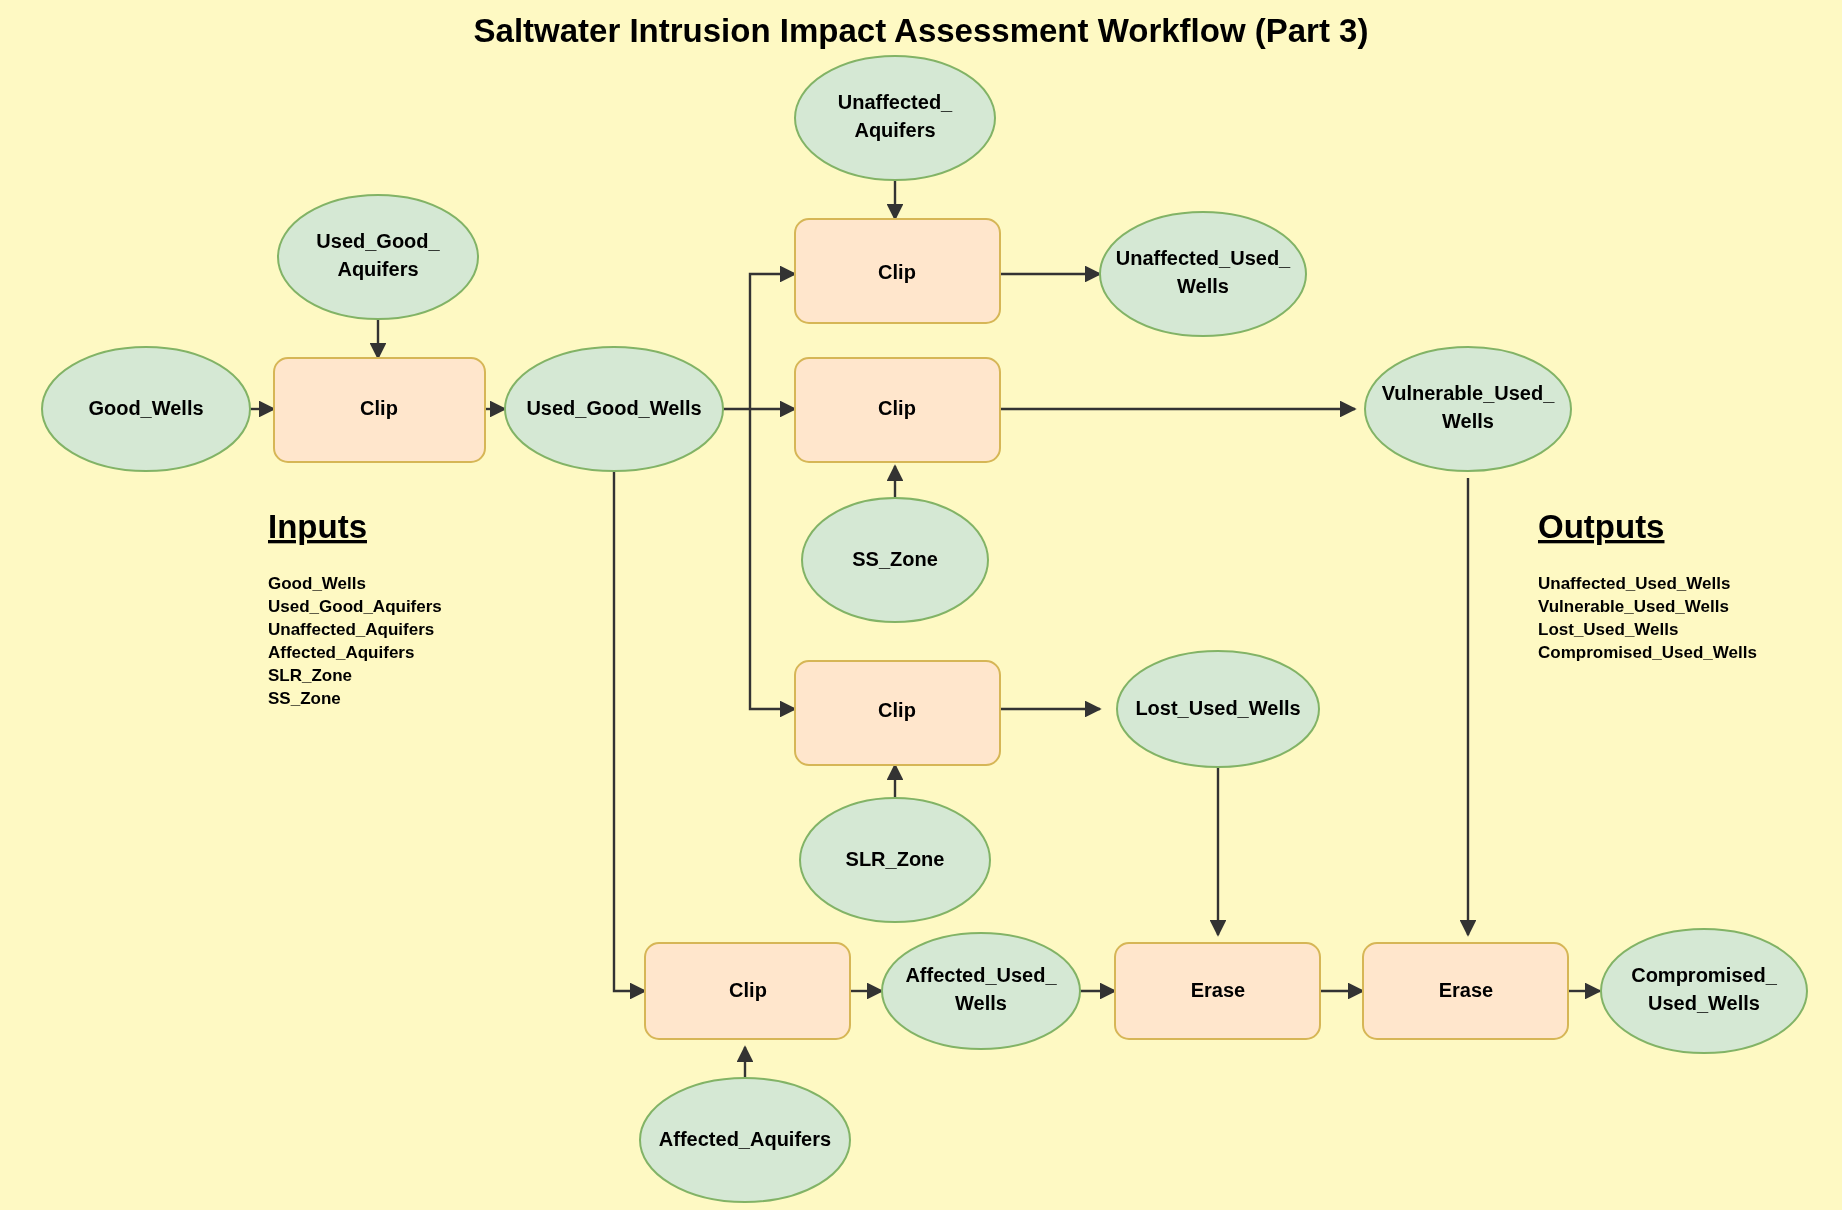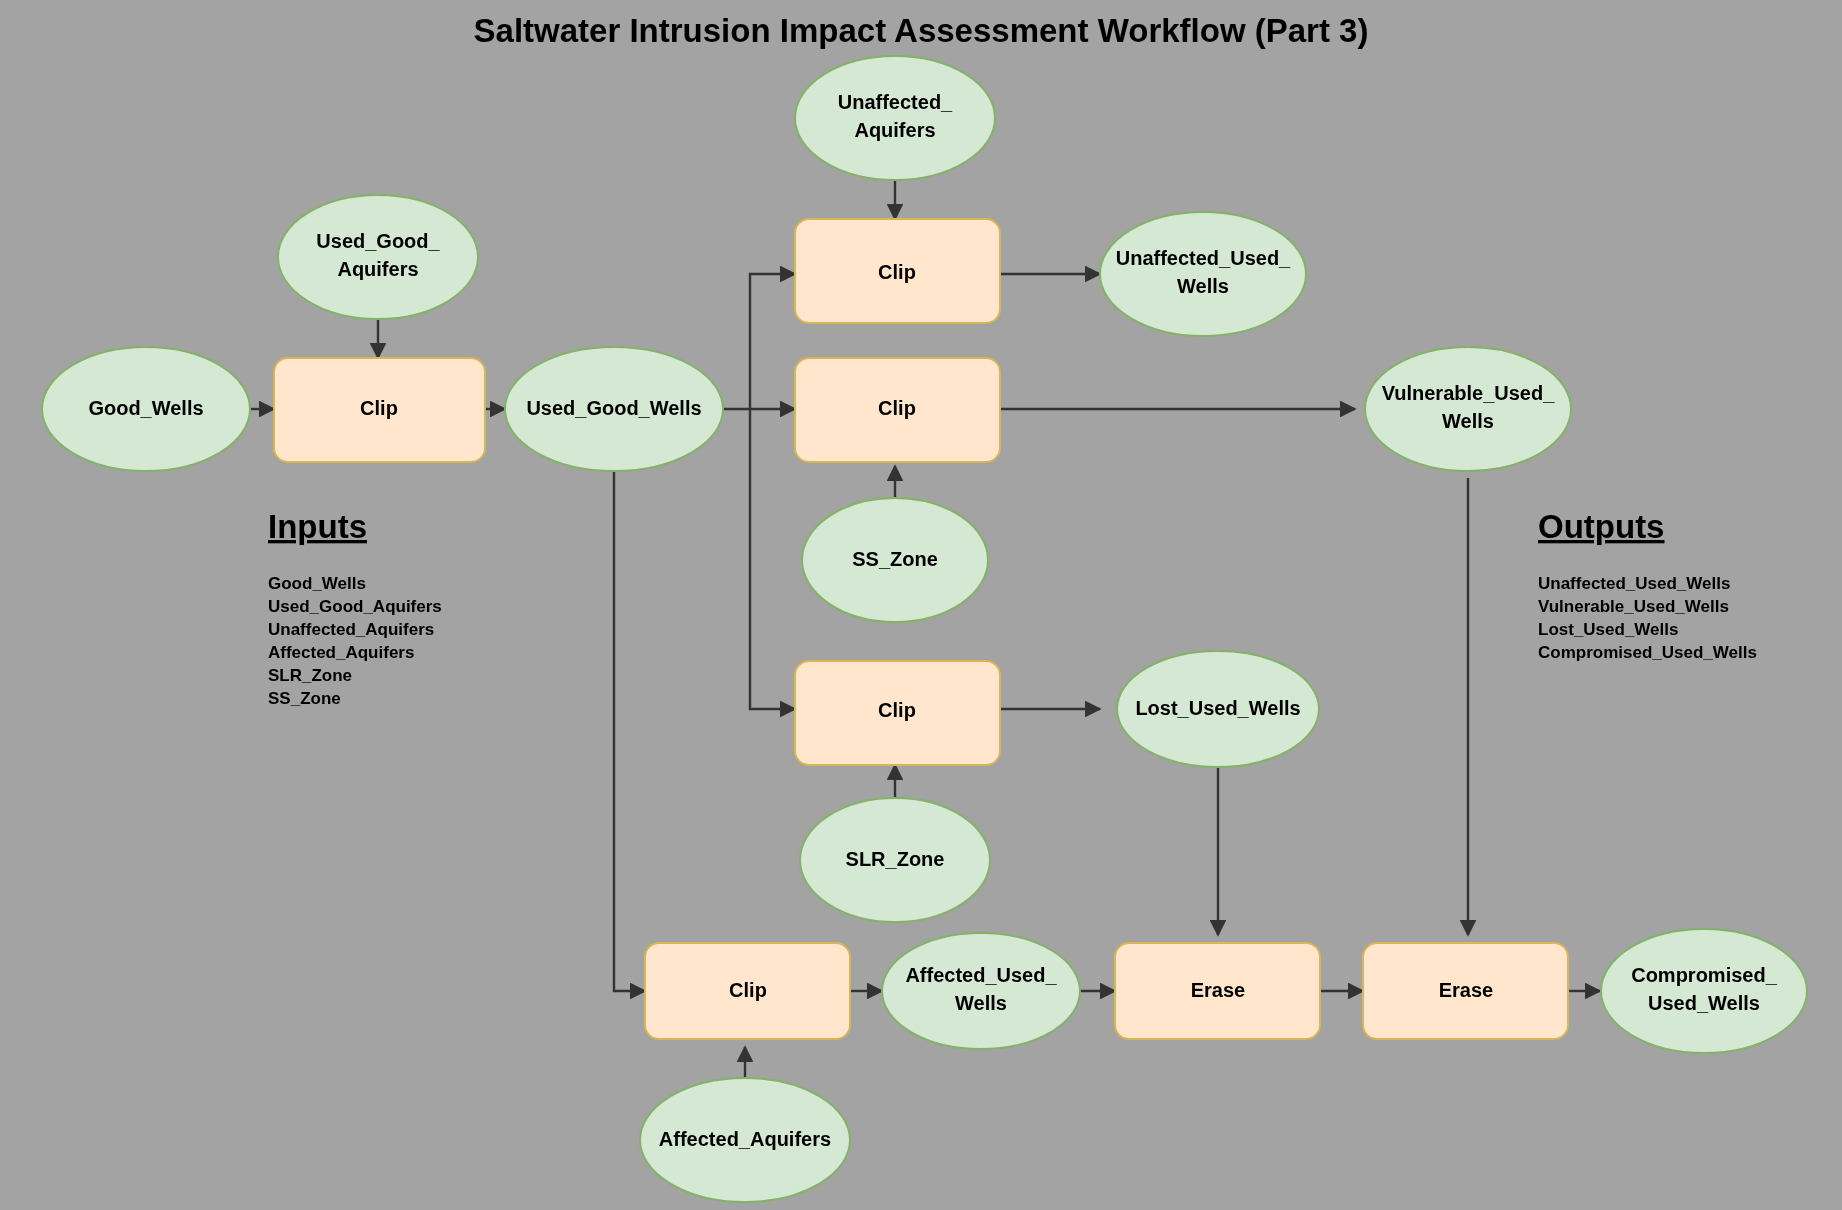--- a/index.html
+++ b/index.html
@@ -10,21 +10,21 @@
   body {
     width: 1842px;
     height: 1210px;
     font-family: "Liberation Sans", sans-serif;
     overflow: hidden;
   }
   #canvas {
     position: relative;
     width: 1842px;
     height: 1210px;
-    background: #a3a3a3;
+    background: #fef9c3;
   }
   svg#diagram {
     position: absolute;
     top: 0;
     left: 0;
     width: 1842px;
     height: 1210px;
   }
   .title-text {
     font-family: "Liberation Sans", sans-serif;

